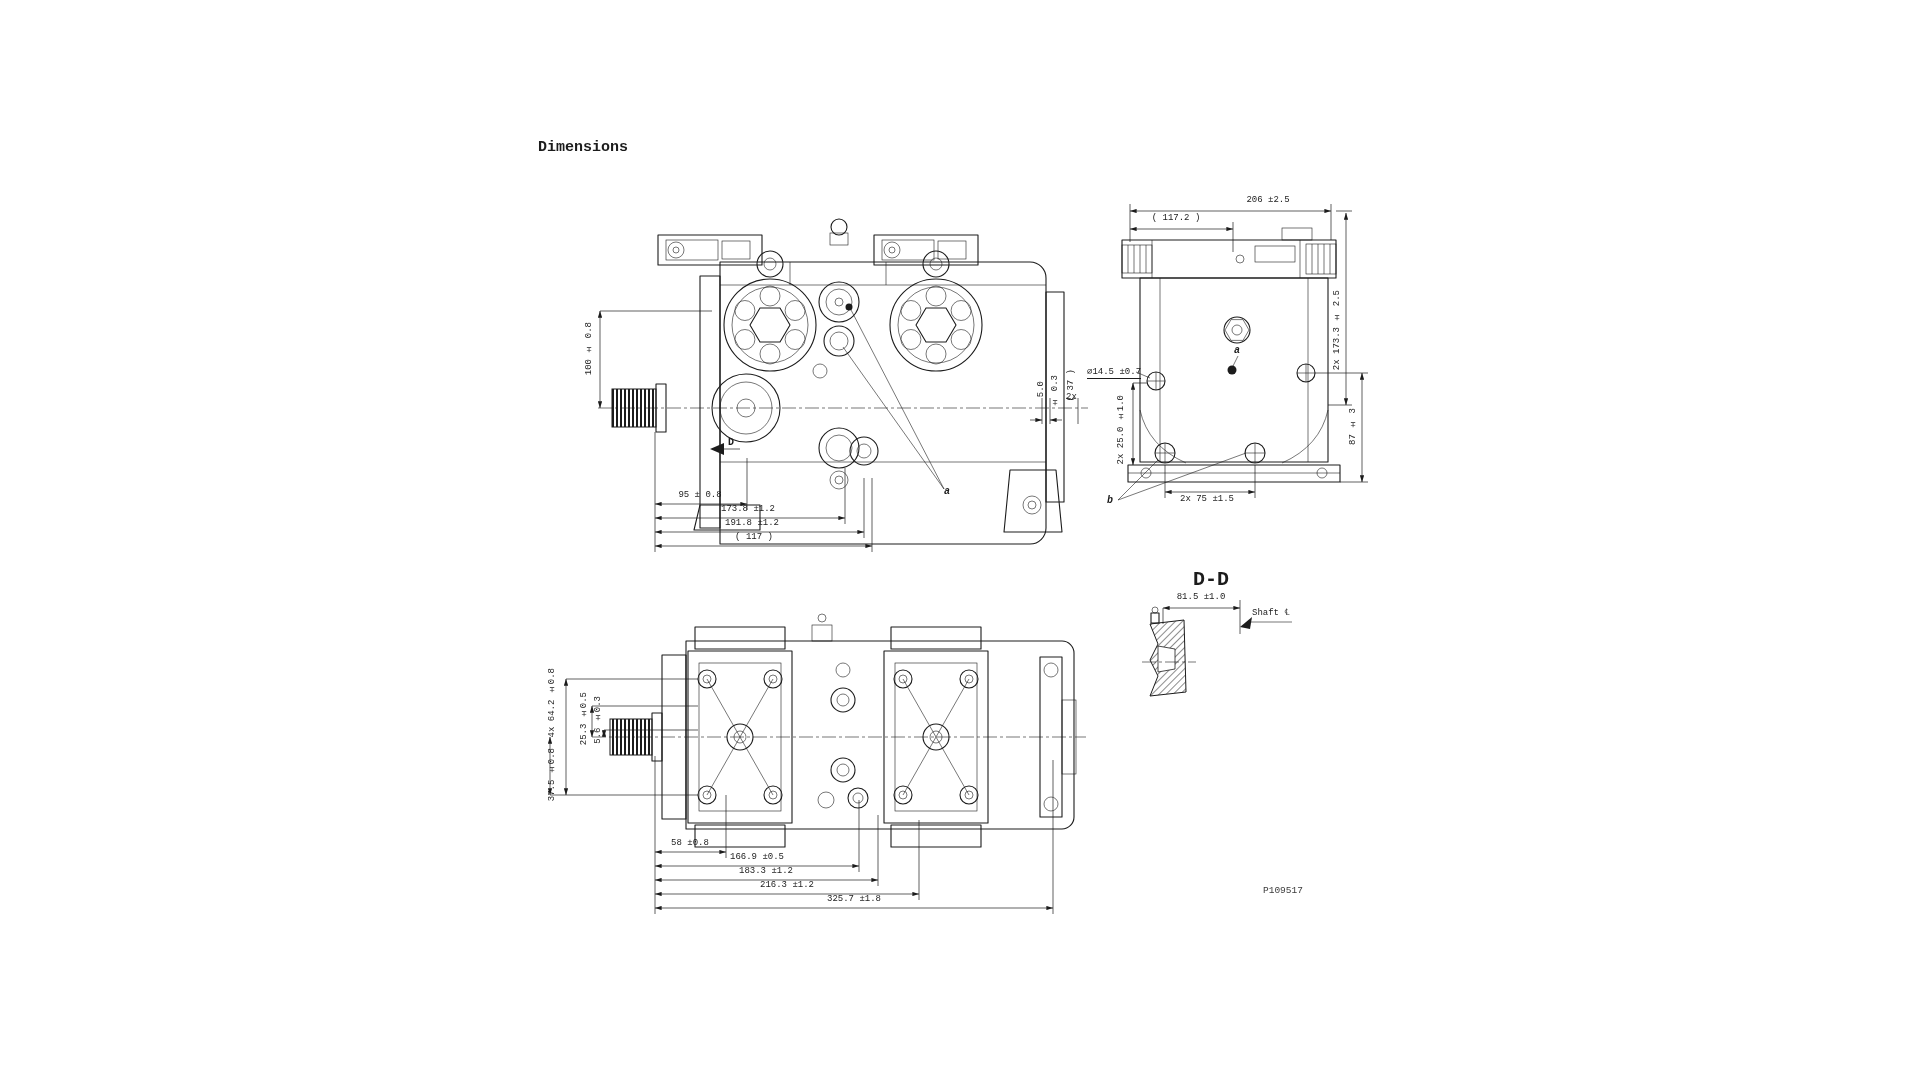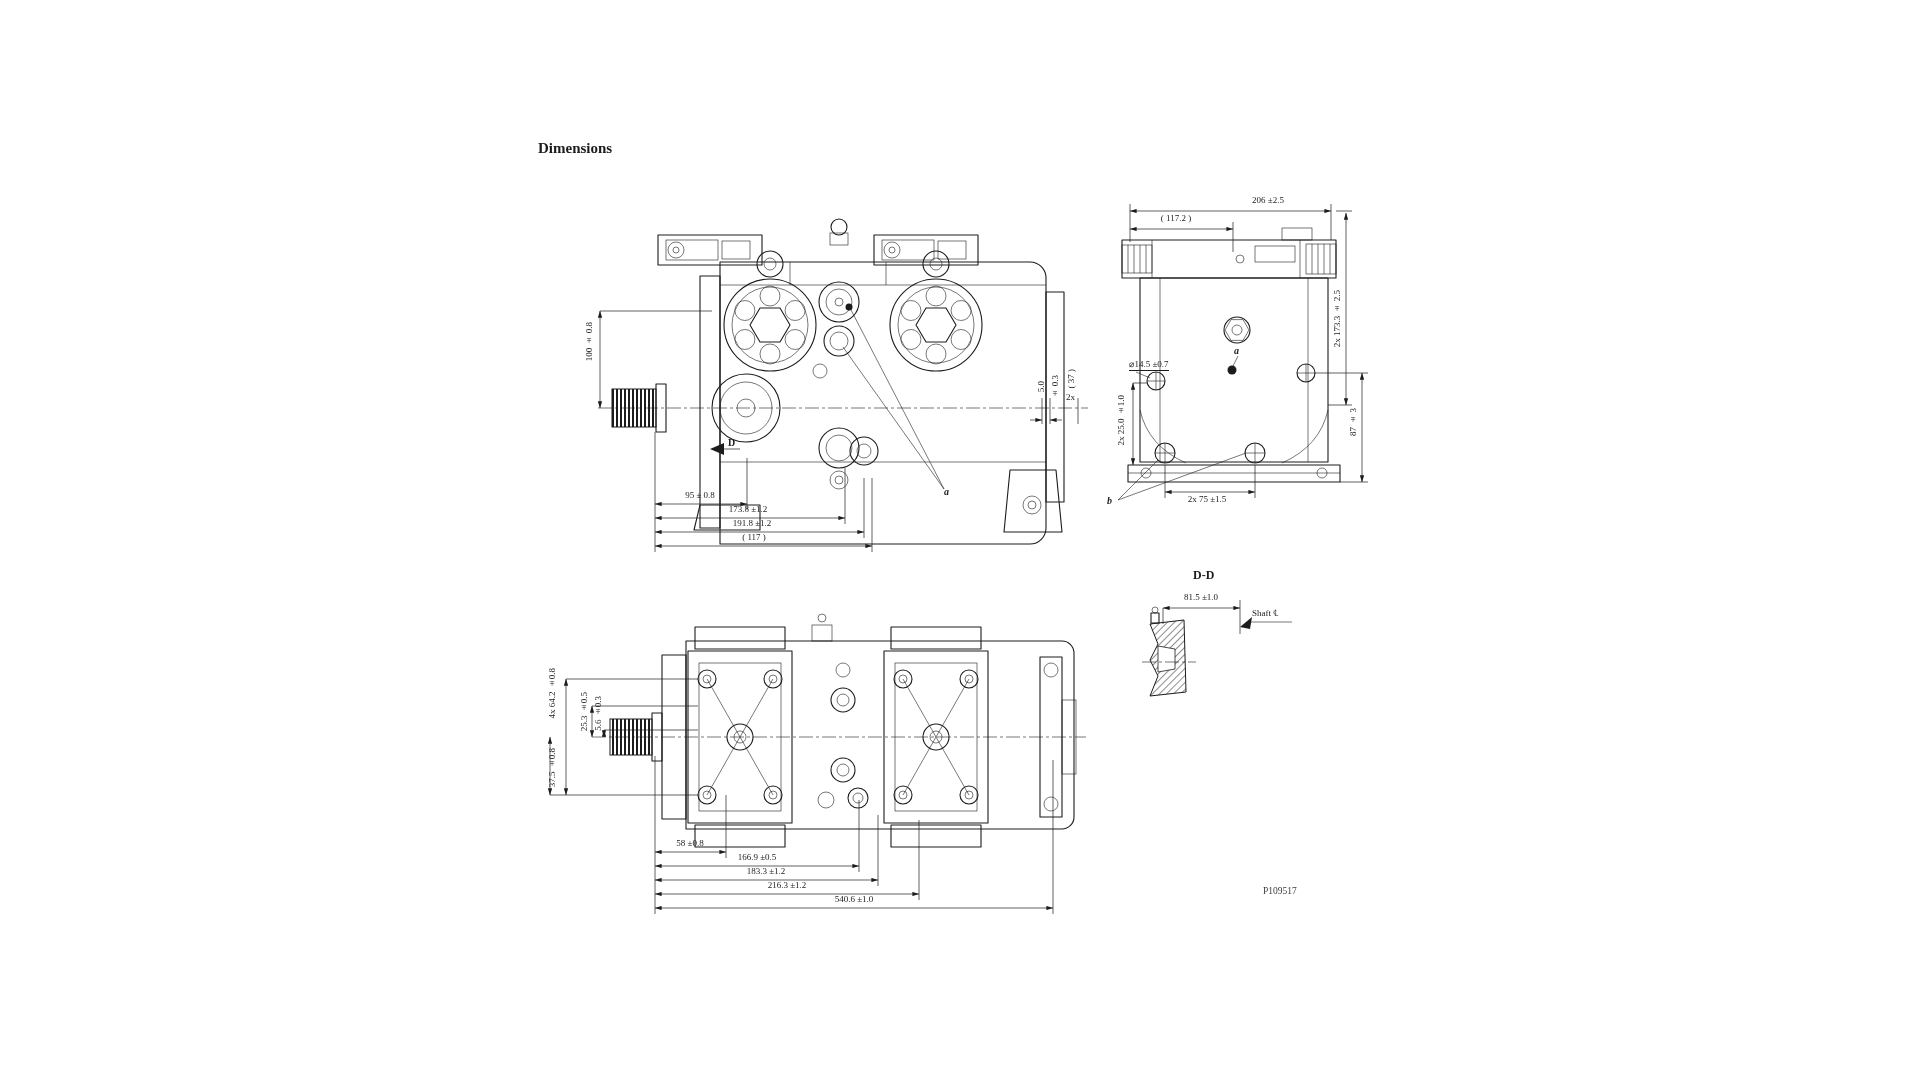--- a/index.html
+++ b/index.html
@@ -1,34 +1,34 @@
 <!DOCTYPE html>
 <html><head>
 <meta charset="utf-8">
 <style>
   html,body{margin:0;padding:0;background:#fff;}
   #stage{position:relative;width:1920px;height:1080px;background:#fff;overflow:hidden;
-         font-family:Liberation Serif, serif;color:#1c1c1c;}
+         font-family:Liberation Mono, monospace;color:#1c1c1c;}
   #art{position:absolute;left:0;top:0;}
   .o{fill:none;stroke:#1c1c1c;stroke-width:1.1;stroke-linejoin:round;}
   .tn{fill:none;stroke:#1c1c1c;stroke-width:0.6;}
   .dm{fill:none;stroke:#1c1c1c;stroke-width:0.7;}
   .cl{fill:none;stroke:#1c1c1c;stroke-width:0.6;stroke-dasharray:14 3 3 3;}
   .fl{fill:#1c1c1c;stroke:none;}
   .ht{fill:url(#hatch);stroke:#1c1c1c;stroke-width:1;}
   .sp{fill:url(#spline);stroke:#1c1c1c;stroke-width:1;}
   .wh{fill:#fff;stroke:#1c1c1c;stroke-width:0.8;}
   .lab{position:absolute;font-size:9px;line-height:1.1;white-space:nowrap;}
   .ctr{transform:translateX(-50%);}
   .vlab{position:absolute;font-size:9px;line-height:1;white-space:nowrap;
         writing-mode:vertical-rl;transform:rotate(180deg);}
   .b{font-weight:bold;}
   .i{font-style:italic;}
   .t15{font-size:15px;}
-  .t14{font-size:12px;}
+  .t14{font-size:20px;}
   .t10{font-size:10px;}
   .u{border-bottom:1px solid #1c1c1c;}
   .pn{color:#3c3c3c;font-size:9.5px;padding-left:20px;}
 </style>
 </head>
 <body>
 
 <div id="stage">
 
   <svg id="art" width="1920" height="1080" viewBox="0 0 1920 1080" xmlns="http://www.w3.org/2000/svg">
@@ -367,36 +367,36 @@
   <div class="lab ctr" style="left:754px;top:533px;">( 117 )</div>
   <div class="vlab" style="left:1037px;top:381px;">5.0</div>
   <div class="vlab" style="left:1051px;top:375px;">± 0.3</div>
   <div class="vlab" style="left:1067px;top:369px;">( 37 )</div>
   <div class="lab t10 b i" style="left:944px;top:486px;">a</div>
   <div class="lab t10 b" style="left:728px;top:437px;">D</div>
 
   <div class="lab ctr" style="left:1268px;top:196px;">206 ±2.5</div>
   <div class="lab ctr" style="left:1176px;top:214px;">( 117.2 )</div>
   <div class="lab" style="left:1066px;top:349px;margin-top:44px;">2x</div>
-  <div class="lab u" style="left:1087px;top:360px;margin-left:42px;">⌀14.5 ±0.7</div>
+  <div class="lab u" style="left:1087px;top:368px;">⌀14.5 ±0.7</div>
   <div class="vlab" style="left:1117px;top:395px;">2x 25.0 ±1.0</div>
   <div class="lab t10 b i" style="left:1234px;top:345px;">a</div>
   <div class="lab t10 b i" style="left:1107px;top:495px;">b</div>
   <div class="lab ctr" style="left:1207px;top:495px;">2x 75 ±1.5</div>
   <div class="vlab" style="left:1349px;top:408px;">87 ± 3</div>
   <div class="vlab" style="left:1333px;top:290px;">2x 173.3 ± 2.5</div>
 
   <div class="lab t14 b" style="left:1193px;top:569px;">D-D</div>
   <div class="lab ctr" style="left:1201px;top:593px;">81.5 ±1.0</div>
   <div class="lab" style="left:1252px;top:609px;">Shaft ℄</div>
 
   <div class="vlab" style="left:548px;top:748px;">37.5 ±0.8</div>
   <div class="vlab" style="left:548px;top:668px;">4x 64.2 ±0.8</div>
   <div class="vlab" style="left:580px;top:692px;">25.3 ±0.5</div>
   <div class="vlab" style="left:594px;top:696px;">5.6 ±0.3</div>
   <div class="lab ctr" style="left:690px;top:839px;">58 ±0.8</div>
   <div class="lab ctr" style="left:757px;top:853px;">166.9 ±0.5</div>
   <div class="lab ctr" style="left:766px;top:867px;">183.3 ±1.2</div>
   <div class="lab ctr" style="left:787px;top:881px;">216.3 ±1.2</div>
-  <div class="lab ctr" style="left:854px;top:895px;">540.6 ±1.0</div>
+  <div class="lab ctr" style="left:854px;top:895px;">325.7 ±1.8</div>
 
   <div class="lab pn" style="left:1243px;top:886px;">P109517</div>
 </div>
 
 </body></html>

